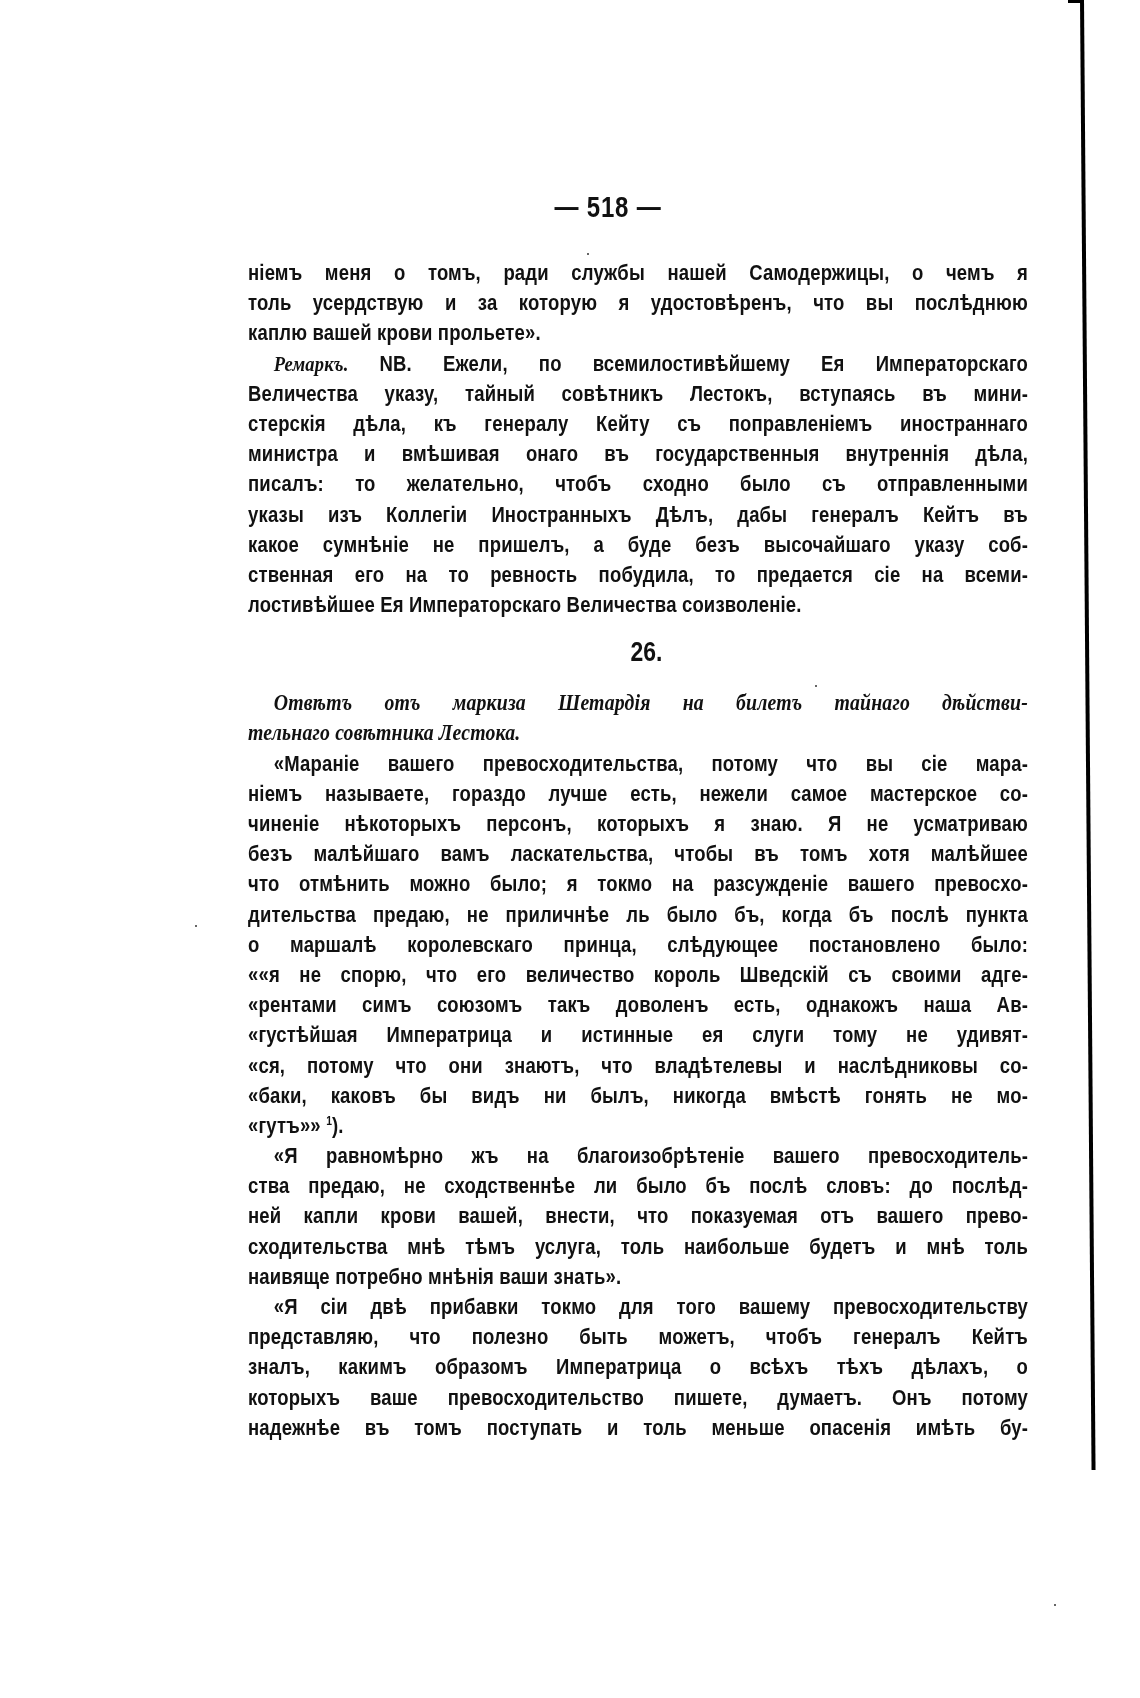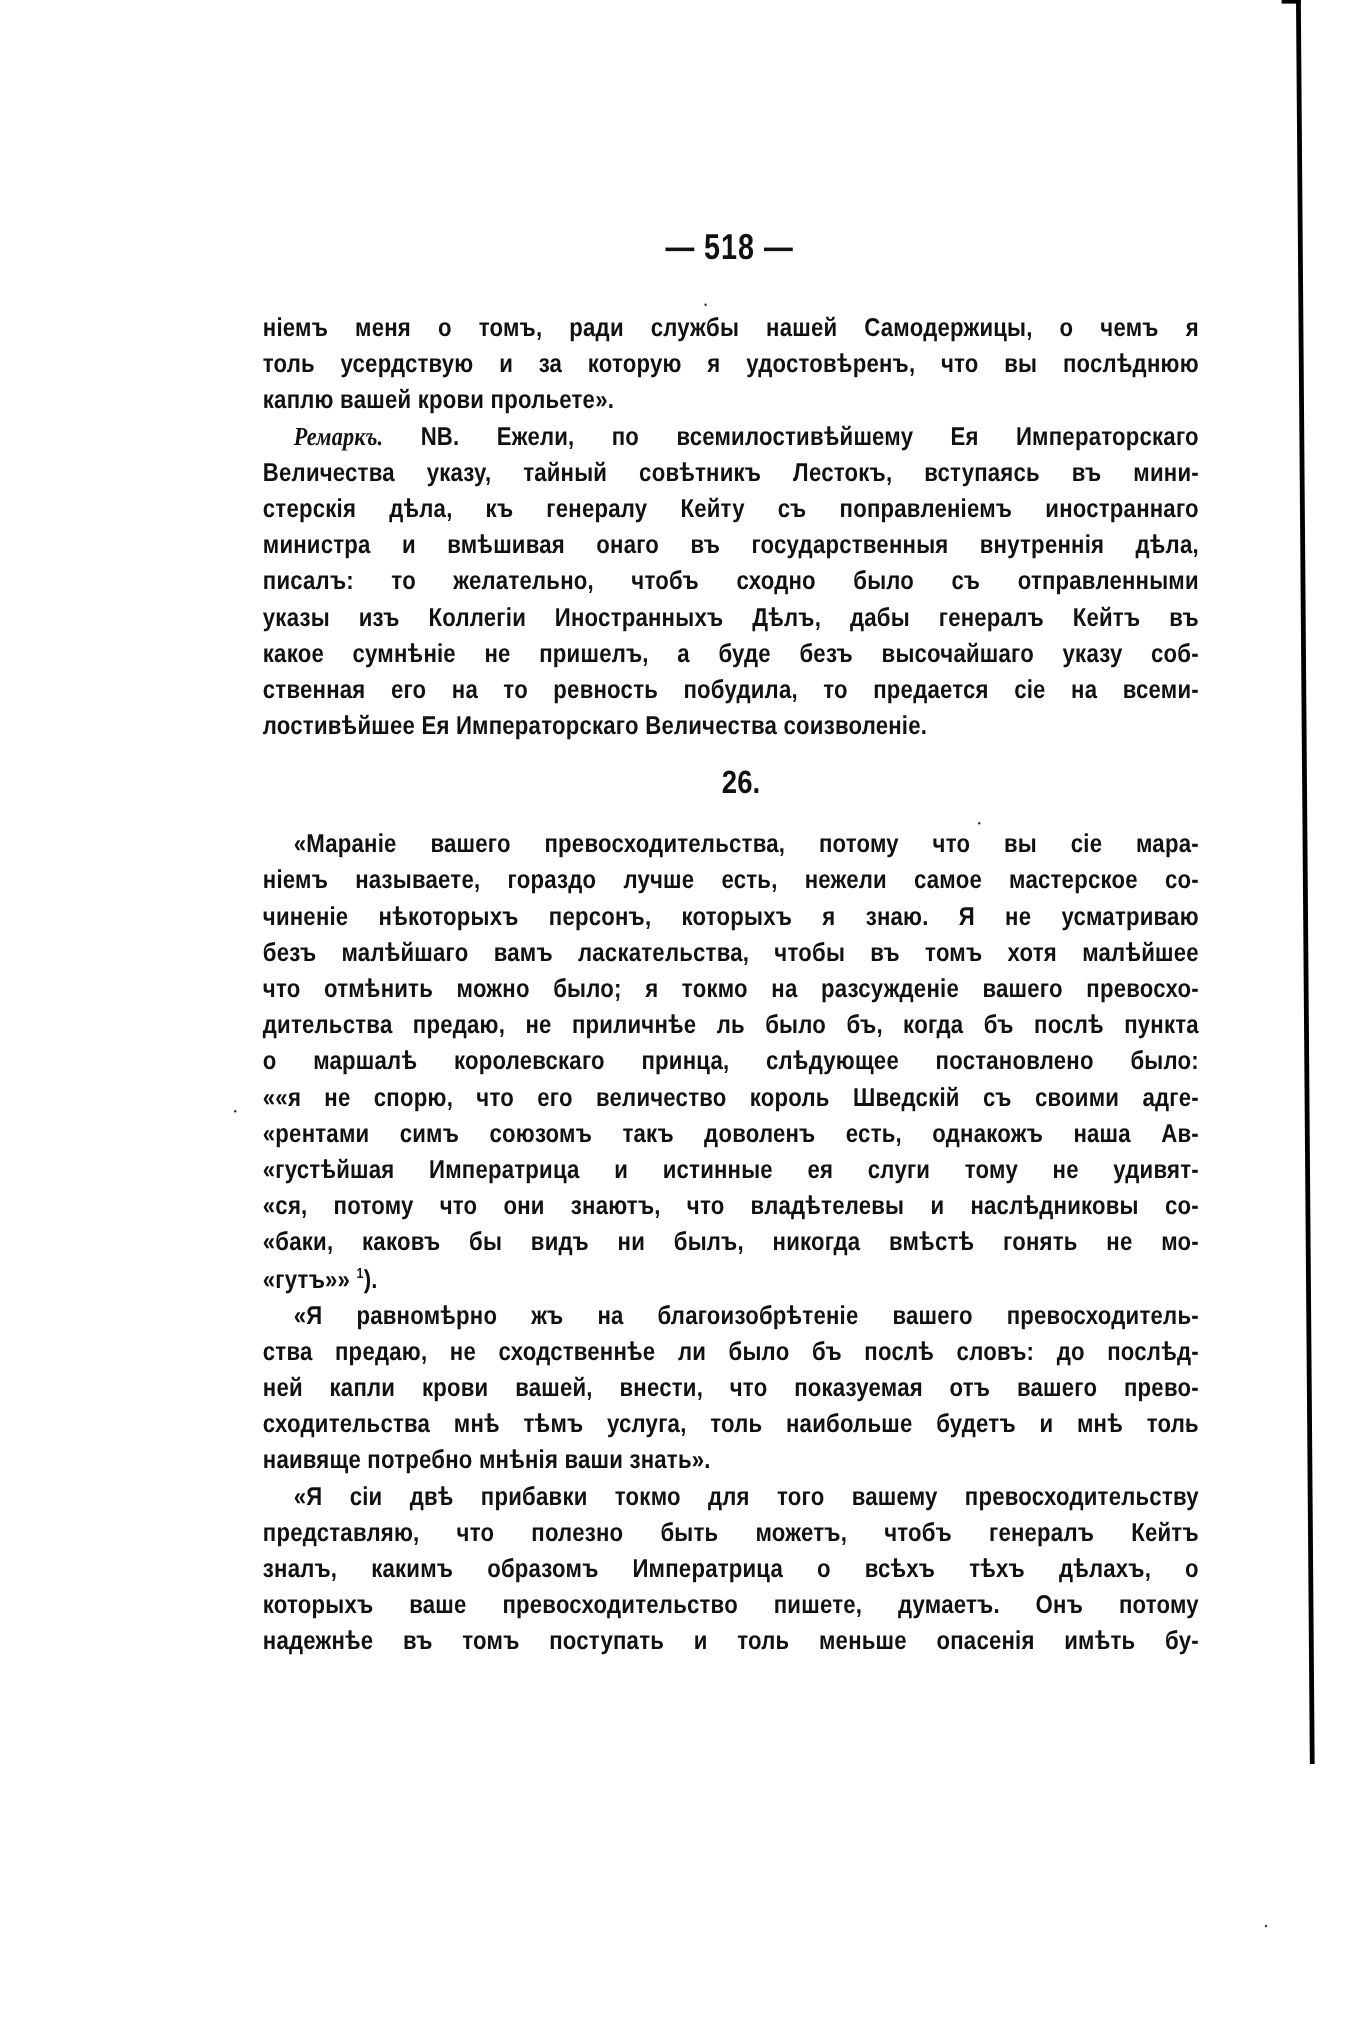--- a/index.html
+++ b/index.html
@@ -43,21 +43,21 @@
       box-sizing: border-box;
       font-family: "Liberation Sans", "DejaVu Sans", sans-serif;
       font-weight: bold;
       font-size: 30px;
       letter-spacing: 1px;
       transform: scaleX(0.8);
     }
     .text-column {
       position: absolute;
       top: 258px;
-      left: 219px;
+      left: 248px;
       width: 780px;
     }
     .line {
       height: 30.2px;
       line-height: 30px;
       font-family: "Liberation Sans", "DejaVu Sans", sans-serif;
       font-weight: bold;
       font-size: 21.5px;
       white-space: nowrap;
       text-align: justify;
@@ -133,20 +133,24 @@
     <div class="line">министра и вмѣшивая онаго въ государственныя внутреннія дѣла,</div>
     <div class="line">писалъ: то желательно, чтобъ сходно было съ отправленными</div>
     <div class="line">указы изъ Коллегіи Иностранныхъ Дѣлъ, дабы генералъ Кейтъ въ</div>
     <div class="line">какое сумнѣніе не пришелъ, а буде безъ высочайшаго указу соб-</div>
     <div class="line">ственная его на то ревность побудила, то предается сіе на всеми-</div>
     <div class="line last">лостивѣйшее Ея Императорскаго Величества соизволеніе.</div>
   </div>
 
   <div class="section-number">26.</div>
 
+  <div>
+    <div class="line italic indent">Отвѣтъ отъ маркиза Шетардія на билетъ тайнаго дѣйстви-</div>
+    <div class="line italic last">тельнаго совѣтника Лестока.</div>
+  </div>
 
   <div>
     <div class="line indent">«Мараніе вашего превосходительства, потому что вы сіе мара-</div>
     <div class="line">ніемъ называете, гораздо лучше есть, нежели самое мастерское со-</div>
     <div class="line">чиненіе нѣкоторыхъ персонъ, которыхъ я знаю. Я не усматриваю</div>
     <div class="line">безъ малѣйшаго вамъ ласкательства, чтобы въ томъ хотя малѣйшее</div>
     <div class="line">что отмѣнить можно было; я токмо на разсужденіе вашего превосхо-</div>
     <div class="line">дительства предаю, не приличнѣе ль было бъ, когда бъ послѣ пункта</div>
     <div class="line">о маршалѣ королевскаго принца, слѣдующее постановлено было:</div>
     <div class="line">««я не спорю, что его величество король Шведскій съ своими адге-</div>

